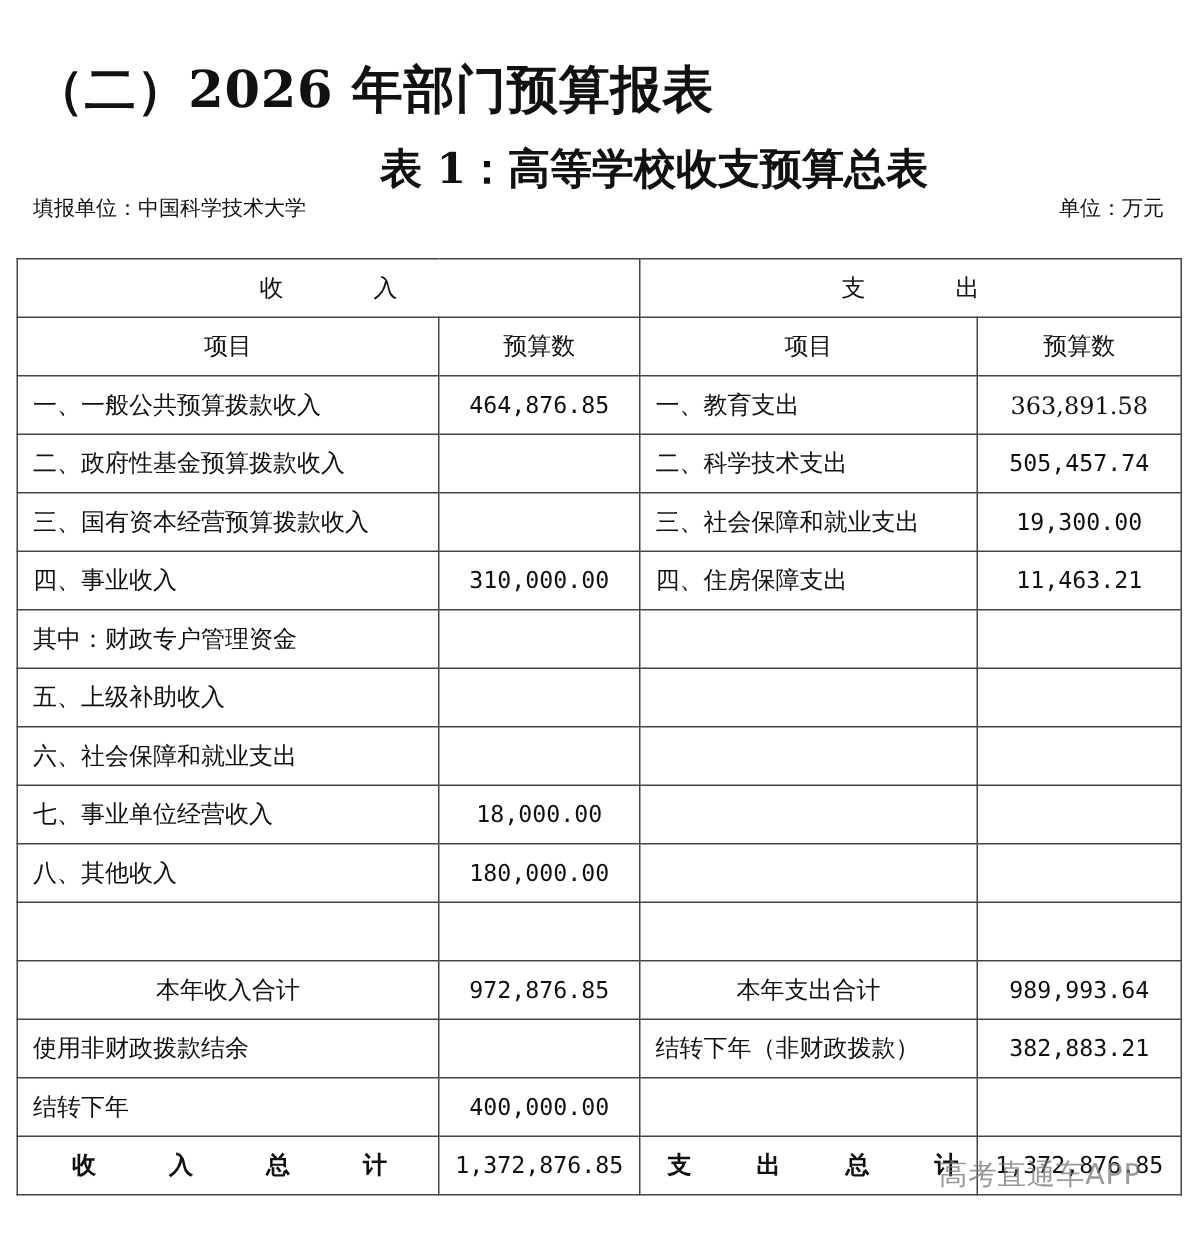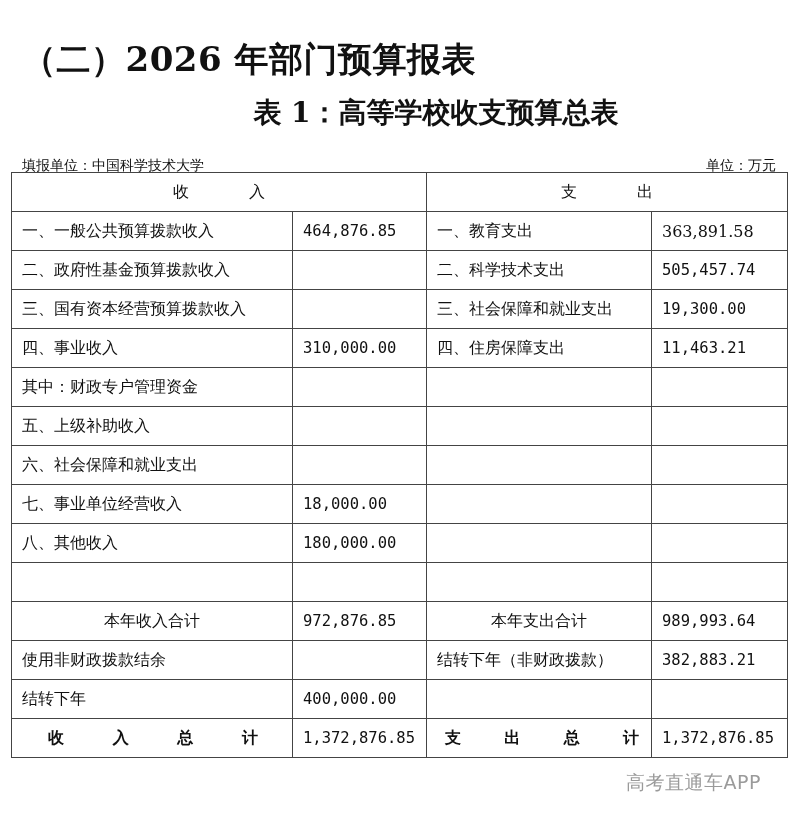--- a/index.html
+++ b/index.html
@@ -1,26 +1,26 @@
 <!DOCTYPE html>
 <html><head>
 <meta charset="utf-8">
 <style>
   html, body { margin: 0; padding: 0; background: #ffffff; }
   body { width: 798px; height: 826px; position: relative; overflow: hidden; font-family: "DejaVu Serif", "Liberation Serif", serif; color: #111; }
   .section-title { position: absolute; left: 22px; top: 37px; font-size: 34px; font-weight: bold; letter-spacing: 0.5px; font-family: "DejaVu Serif", serif; }
   .table-title { position: absolute; left: 0; width: 672px; top: 94px; text-align: center; font-size: 28px; font-weight: bold; font-family: "DejaVu Serif", serif; padding-left: 0; }
   .table-title span { margin-left: 200px; }
-  .meta-row { position: absolute; top: 157px; left: 22px; right: 22px; height: 20px; font-size: 14px; }
+  .meta-row { position: absolute; top: 130px; left: 22px; right: 22px; height: 20px; font-size: 14px; }
   .meta-left { position: absolute; left: 0; top: 0; }
   .meta-right { position: absolute; right: 0; top: 0; }
   table.budget { position: absolute; left: 11px; top: 172px; width: 776px; border-collapse: collapse; table-layout: fixed; font-size: 16px; }
   table.budget td { border: 1.5px solid #444; height: 38px; padding: 0 10px; white-space: nowrap; overflow: hidden; }
   td.c { text-align: center; }
-  td.r { text-align: left; font-family: "DejaVu Sans Mono", "Liberation Mono", monospace; font-size: 15.5px; padding-right: 10px; }
+  td.r { text-align: center; font-family: "DejaVu Sans Mono", "Liberation Mono", monospace; font-size: 15.5px; padding-right: 10px; }
   td.r.prop { font-family: "DejaVu Serif", serif; font-size: 16px; }
   td.indent { padding-left: 40px; }
   td.sub { text-align: center; }
   .bold { font-weight: normal; }
   .hdr-spread { display: flex; justify-content: center; gap: 60px; }
   .tot-spread { display: flex; justify-content: space-between; padding: 0 34px 0 36px; font-weight: bold; }
   .watermark { position: absolute; left: 626px; top: 770px; font-family: "DejaVu Sans", sans-serif; font-size: 19px; color: rgba(120,120,120,0.75); letter-spacing: 0.5px; pointer-events: none; }
 </style>
 </head>
 <body>
@@ -47,20 +47,26 @@
             <span>收</span>
             <span>入</span>
           </div>
         </td>
     <td colspan="2" class="c">
           <div class="hdr-spread">
             <span>支</span>
             <span>出</span>
           </div>
         </td>
+  </tr>
+  <tr>
+    <td class="c">项目</td>
+    <td class="c">预算数</td>
+    <td class="c">项目</td>
+    <td class="c">预算数</td>
   </tr>
   <tr>
     <td>一、一般公共预算拨款收入</td>
     <td class="r">464,876.85</td>
     <td>一、教育支出</td>
     <td class="r prop">363,891.58</td>
   </tr>
   <tr>
     <td>二、政府性基金预算拨款收入</td>
     <td class="r"></td>

